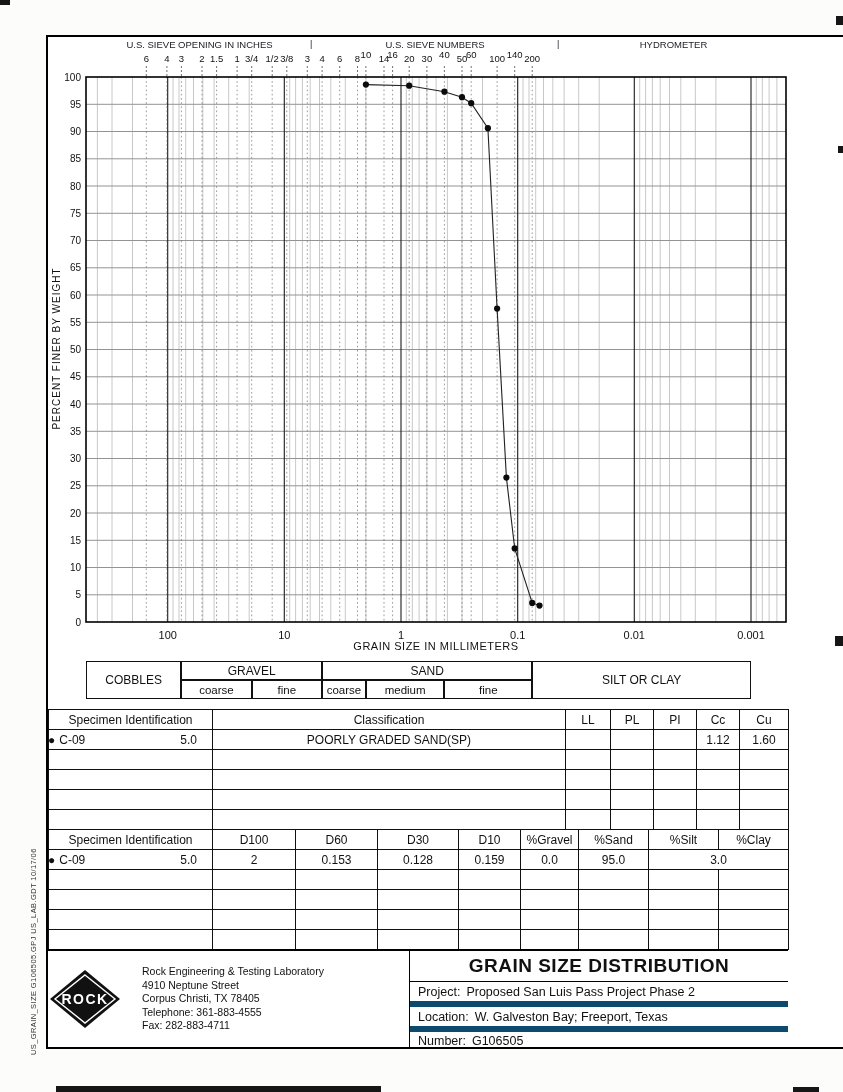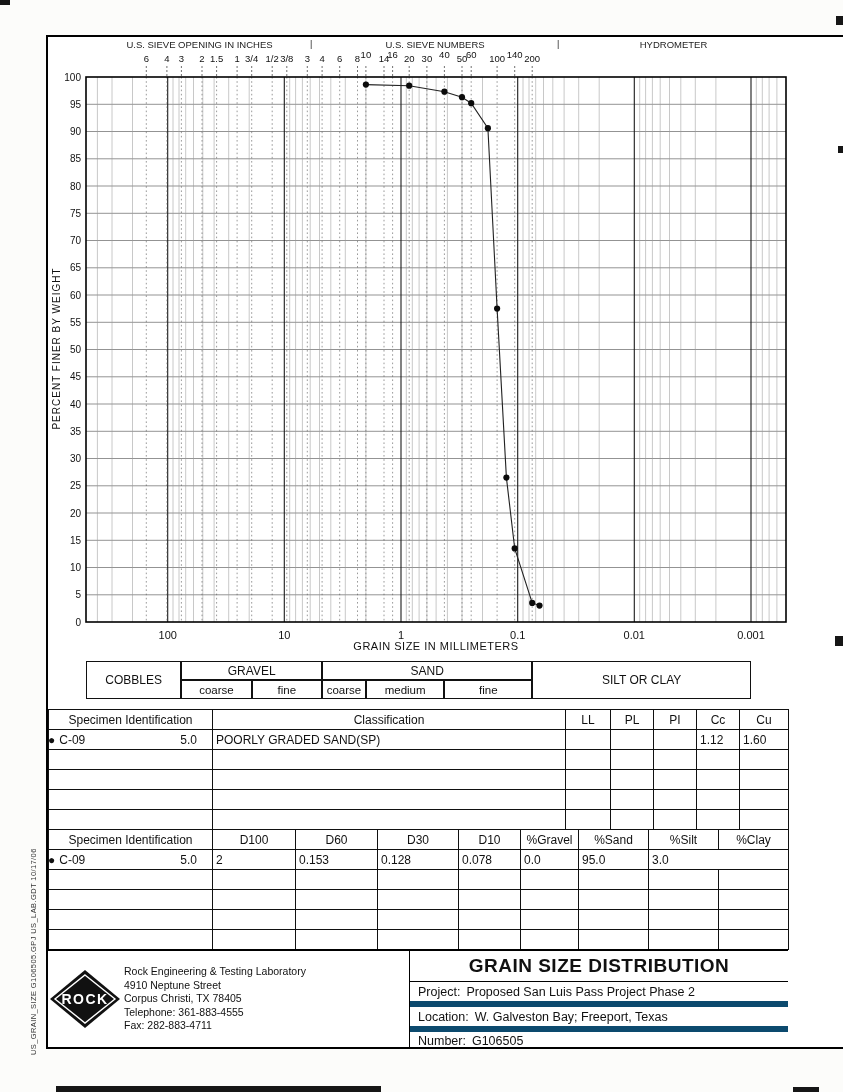--- a/index.html
+++ b/index.html
@@ -26,32 +26,32 @@
          display:flex;align-items:center;justify-content:center;font-size:11.5px;color:#111;}
   .fcell.big{font-size:12px;}
   
   table.grid{position:absolute;left:0;width:740px;border-collapse:collapse;table-layout:fixed;}
   table.grid td,table.grid th{border:1px solid #111;font-size:12px;font-weight:normal;
          padding:0 3px;height:19px;overflow:hidden;white-space:nowrap;}
   table.grid th{text-align:center;}
   .t1{top:672px;}
   .t2{top:792px;}
   td.b{font-weight:bold;}
-  td.ctr{}
+  td.ctr{text-align:center;}
   .spec{display:flex;align-items:center;}
   .sym{font-size:12px;line-height:1;margin-left:-4px;margin-right:4px;}
   .spec .sid{flex:1;font-weight:normal;}
   .spec .sdep{font-weight:normal;padding-right:12px;}
   
   .footer{position:absolute;left:0;top:912px;width:740px;height:98px;border-top:2px solid #000;
           box-sizing:border-box;display:flex;}
   .f-left{width:362px;border-right:1.5px solid #000;box-sizing:border-box;position:relative;}
   .f-right{width:378px;box-sizing:border-box;}
   .logo-wrap{position:absolute;left:0;top:18px;}
-  .company{position:absolute;left:76px;top:14px;font-size:10.5px;line-height:13.5px;color:#111;}
+  .company{position:absolute;left:94px;top:14px;font-size:10.5px;line-height:13.5px;color:#111;}
   .f-title{height:30px;border-bottom:1.5px solid #000;display:flex;align-items:center;
            justify-content:center;font-size:19px;font-weight:bold;letter-spacing:0.5px;}
   .f-row{height:25px;border-bottom:6px solid #0c4a6e;display:flex;align-items:center;
          padding-left:8px;font-size:12.5px;box-sizing:border-box;}
   .f-row:last-child{border-bottom:none;height:18px;}
   .f-row .lbl{margin-right:6px;}
   
   .margin-text{position:absolute;left:29px;top:845px;height:210px;writing-mode:vertical-rl;
                transform:rotate(180deg);font-size:7.5px;color:#333;letter-spacing:0.4px;white-space:nowrap;}
   .artifact{position:absolute;background:#161616;}
@@ -382,21 +382,21 @@
           <td>
             <div class="spec">
               <span class="sym">●</span>
               <span class="sid">C-09</span>
               <span class="sdep">5.0</span>
             </div>
           </td>
           <td class="b ctr">2</td>
           <td class="b ctr">0.153</td>
           <td class="b ctr">0.128</td>
-          <td class="b ctr">0.078</td>
+          <td class="b ctr">0.159</td>
           <td class="b ctr">0.0</td>
           <td class="b ctr">95.0</td>
           <td class="b ctr" colspan="2">3.0</td>
         </tr>
         <tr>
             <td></td>
             <td></td>
             <td></td>
             <td></td>
             <td></td>

